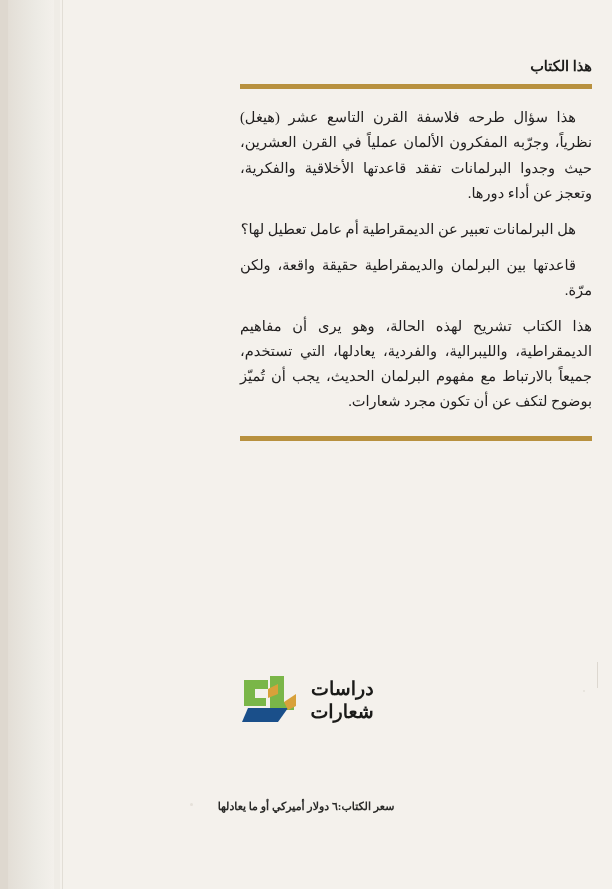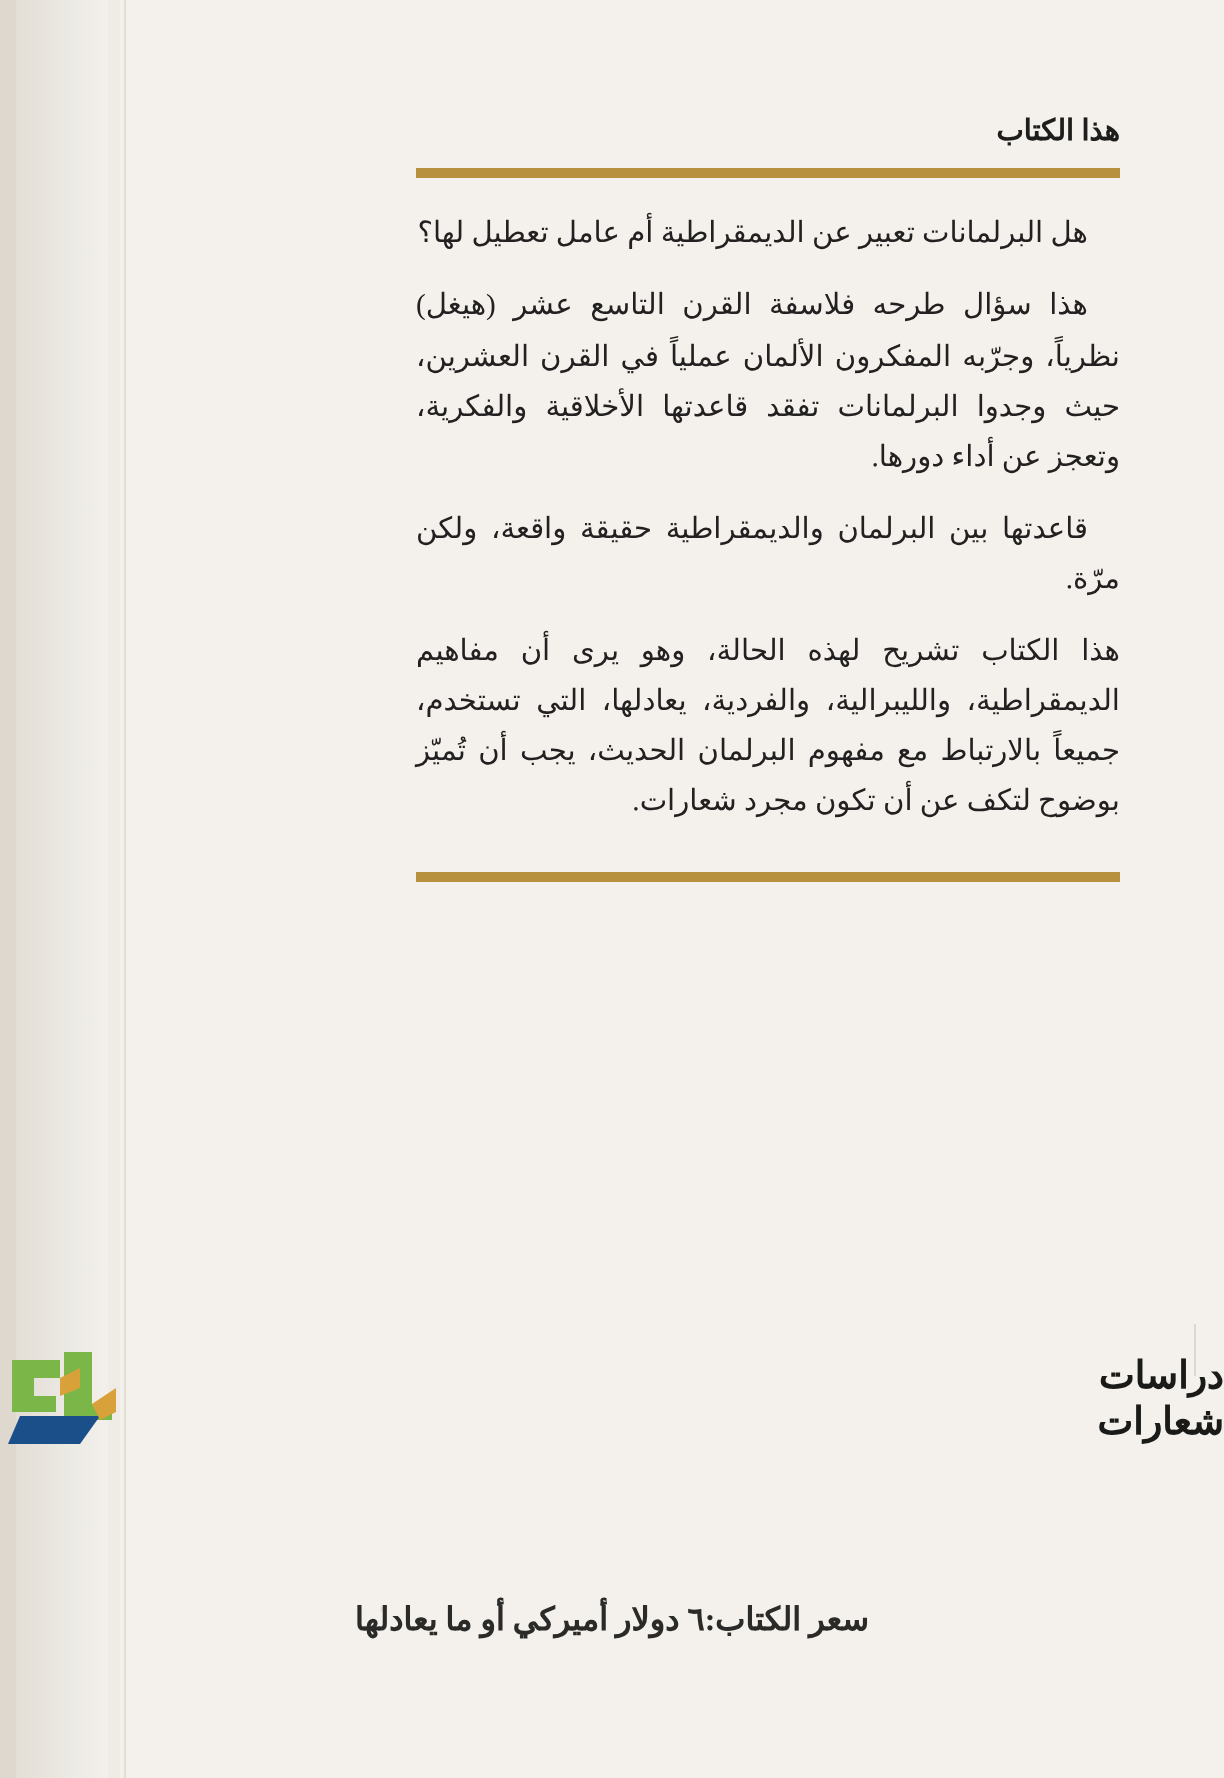--- a/index.html
+++ b/index.html
@@ -48,21 +48,21 @@
     top: 0;
     width: 1px;
     height: 100%;
     background: #e2ded6;
   }
 
   
   .content {
     position: absolute;
     top: 58px;
-    right: 52px;
+    right: 20px;
     width: 352px;
     text-align: right;
     margin-left: 20px;
   }
 
   .book-heading {
     font-size: 14.5px;
     font-weight: bold;
     color: #1d1d1b;
     letter-spacing: 0;
@@ -95,21 +95,21 @@
     text-indent: 16px;
   }
 
   
   .publisher {
     position: absolute;
     left: 0;
     right: 0;
     top: 672px;
     display: flex;
-    justify-content: space-between;
+    justify-content: center;
     align-items: center;
     gap: 10px;
     direction: rtl;
   }
   .logo-mark {
     width: 62px;
     height: 56px;
     position: relative;
   }
   .publisher-name {
@@ -123,21 +123,21 @@
     display: block;
   }
 
   
   .price-line {
     position: absolute;
     left: 0;
     right: 0;
     top: 800px;
     text-align: center;
-    font-size: 16px;
+    font-size: 11px;
     font-weight: bold;
     color: #2a2a28;
     letter-spacing: 0;
   }
 
   
   .speck {
     position: absolute;
     background: #d8d3ca;
     border-radius: 50%;
@@ -164,23 +164,23 @@
   <div class="speck" style="left:190px; top:803px; width:3px; height:3px;"></div>
   <div class="speck" style="left:583px; top:690px; width:2px; height:2px;"></div>
   <div class="edge-mark"></div>
 
   <div class="content">
 
     <h1 class="book-heading">هذا الكتاب</h1>
 
     <div class="rule"></div>
 
+    <p class="para first-line-indent">هذا سؤال طرحه فلاسفة القرن التاسع عشر (هيغل) نظرياً، وجرّبه المفكرون الألمان عملياً في القرن العشرين، حيث وجدوا البرلمانات تفقد قاعدتها الأخلاقية والفكرية، وتعجز عن أداء دورها.</p>
+
     <p class="para first-line-indent">هل البرلمانات تعبير عن الديمقراطية أم عامل تعطيل لها؟</p>
-
-    <p class="para first-line-indent">هذا سؤال طرحه فلاسفة القرن التاسع عشر (هيغل) نظرياً، وجرّبه المفكرون الألمان عملياً في القرن العشرين، حيث وجدوا البرلمانات تفقد قاعدتها الأخلاقية والفكرية، وتعجز عن أداء دورها.</p>
 
     <p class="para first-line-indent">قاعدتها بين البرلمان والديمقراطية حقيقة واقعة، ولكن مرّة.</p>
 
     <p class="para">هذا الكتاب تشريح لهذه الحالة، وهو يرى أن مفاهيم الديمقراطية، والليبرالية، والفردية، يعادلها، التي تستخدم، جميعاً بالارتباط مع مفهوم البرلمان الحديث، يجب أن تُميّز بوضوح لتكف عن أن تكون مجرد شعارات.</p>
 
     <div class="rule bottom"></div>
   </div>
 
   <div class="publisher">
     <div class="publisher-name">

